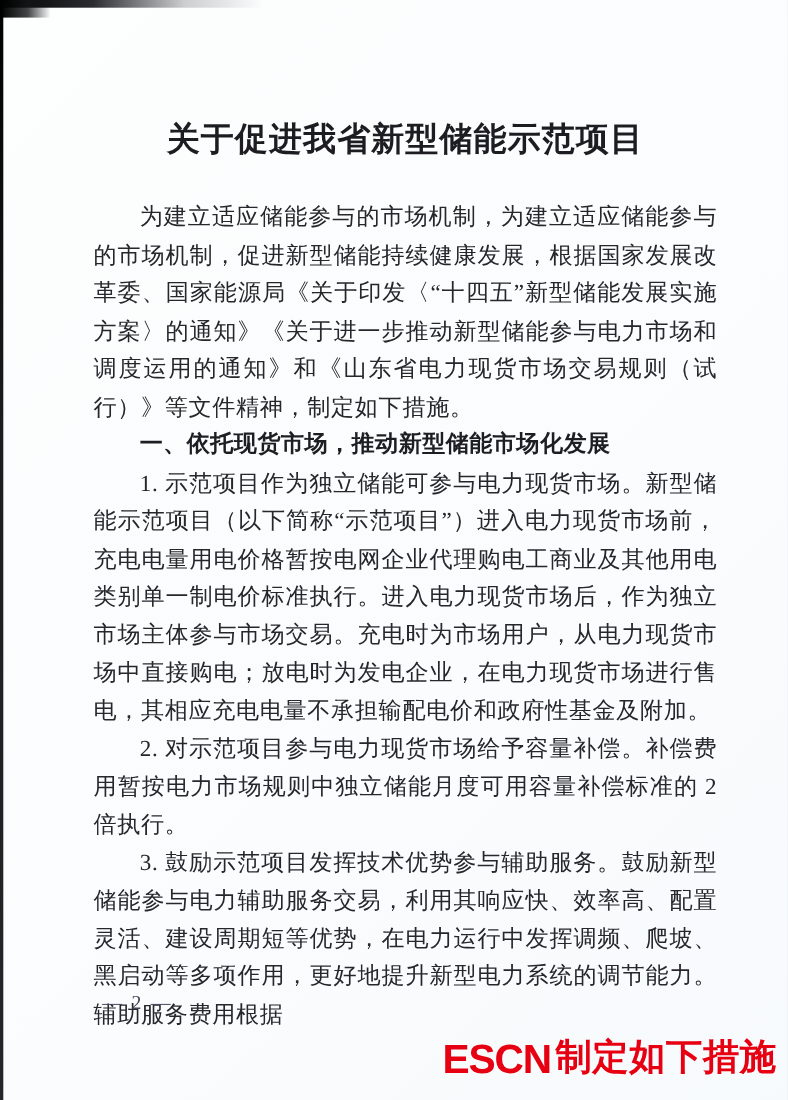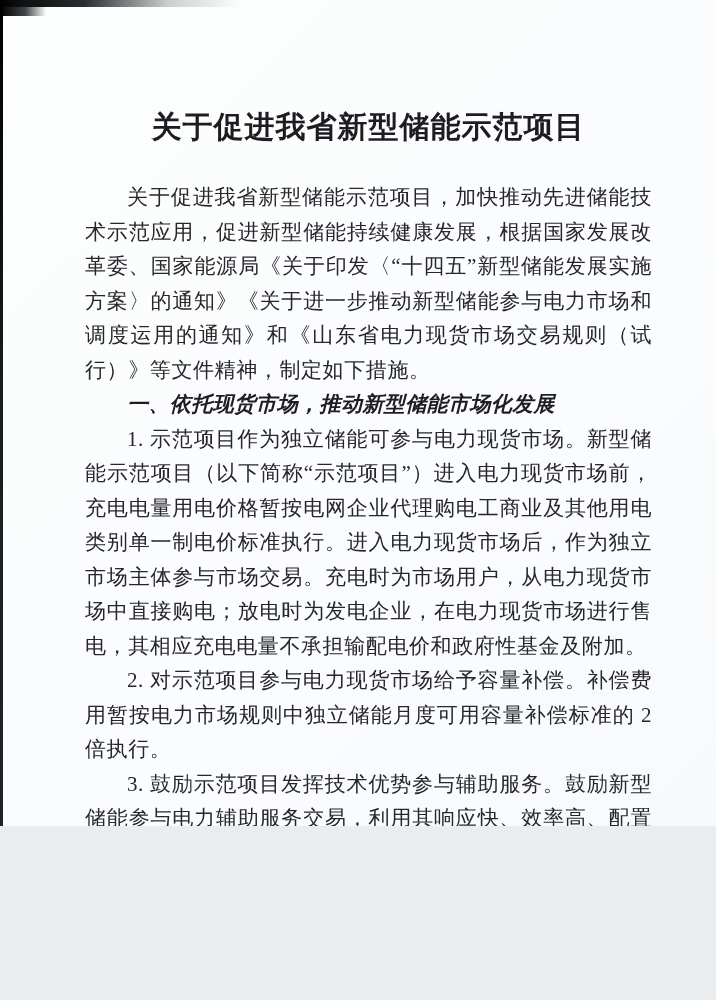--- a/index.html
+++ b/index.html
@@ -4,21 +4,21 @@
 <style>
   html,body{margin:0;padding:0;}
   body{
     width:716px;height:1000px;
     background:#e9edf0;
     font-family:"Liberation Serif", serif;
     overflow:hidden;
   }
   .page{
     position:relative;
-    width:716px;height:826px;
+    width:716px;height:1000px;
     background:linear-gradient(135deg,#fdfefe 0%, #fafcfd 60%, #f7fafc 100%);
     overflow:hidden;
     box-sizing:border-box;
   }
   
   .edge-left{
     position:absolute;left:0;top:0;width:3px;height:1000px;
     background:linear-gradient(to bottom,#000 0%,#1b1d1f 40%,#23262a 100%);
   }
   .edge-top{
@@ -50,21 +50,20 @@
     text-align:justify;
     text-indent:2em;
     letter-spacing:0.6px;
     color:#26262b;
   }
   .doc-body p.heading{
     font-family:"Liberation Sans", sans-serif;
     font-weight:bold;
     color:#1e1e22;
     letter-spacing:0.4px;
-    font-style:italic;
   }
   .footer-pageno{
     position:absolute;
     left:93px; top:901px;
     font-size:18px;
     letter-spacing:2px;
     color:#43485a;
     font-family:"Liberation Serif", serif;
   }
   .footer-logo{
@@ -96,27 +95,27 @@
 <div class="page">
   <div class="edge-left"></div>
   <div class="edge-top"></div>
   <div class="edge-corner"></div>
 
   <div class="content">
     <h1 class="doc-title">
       <span>关于促进我省新型储能示范项目</span><br>
     </h1>
     <div class="doc-body">
-        <p class="body">关于促进我省新型储能示范项目，加快推动先进储能技术示范应用，促进新型储能持续健康发展，根据国家发展改革委、国家能源局《关于印发〈“十四五”新型储能发展实施方案〉的通知》《关于进一步推动新型储能参与电力市场和调度运用的通知》和《山东省电力现货市场交易规则（试行）》等文件精神，制定如下措施。</p>
+        <p class="body">为建立适应储能参与的市场机制，为建立适应储能参与的市场机制，促进新型储能持续健康发展，根据国家发展改革委、国家能源局《关于印发〈“十四五”新型储能发展实施方案〉的通知》《关于进一步推动新型储能参与电力市场和调度运用的通知》和《山东省电力现货市场交易规则（试行）》等文件精神，制定如下措施。</p>
         <p class="heading">一、依托现货市场，推动新型储能市场化发展</p>
         <p class="body">1. 示范项目作为独立储能可参与电力现货市场。新型储能示范项目（以下简称“示范项目”）进入电力现货市场前，充电电量用电价格暂按电网企业代理购电工商业及其他用电类别单一制电价标准执行。进入电力现货市场后，作为独立市场主体参与市场交易。充电时为市场用户，从电力现货市场中直接购电；放电时为发电企业，在电力现货市场进行售电，其相应充电电量不承担输配电价和政府性基金及附加。</p>
         <p class="body">2. 对示范项目参与电力现货市场给予容量补偿。补偿费用暂按电力市场规则中独立储能月度可用容量补偿标准的 2 倍执行。</p>
         <p class="body">3. 鼓励示范项目发挥技术优势参与辅助服务。鼓励新型储能参与电力辅助服务交易，利用其响应快、效率高、配置灵活、建设周期短等优势，在电力运行中发挥调频、爬坡、黑启动等多项作用，更好地提升新型电力系统的调节能力。辅助服务费用根据</p>
       </div>
   </div>
 
   <div class="footer-pageno">— 2 —</div>
 
   <div class="footer-logo">
     <span class="latin" style="color: rgb(230, 0, 18);">ESCN</span>
-    <span class="cn" style="color: rgb(230, 0, 18);">示范项目</span>
+    <span class="cn" style="color: rgb(230, 0, 18);">制定如下措施</span>
   </div>
 </div>
 
 </body></html>

